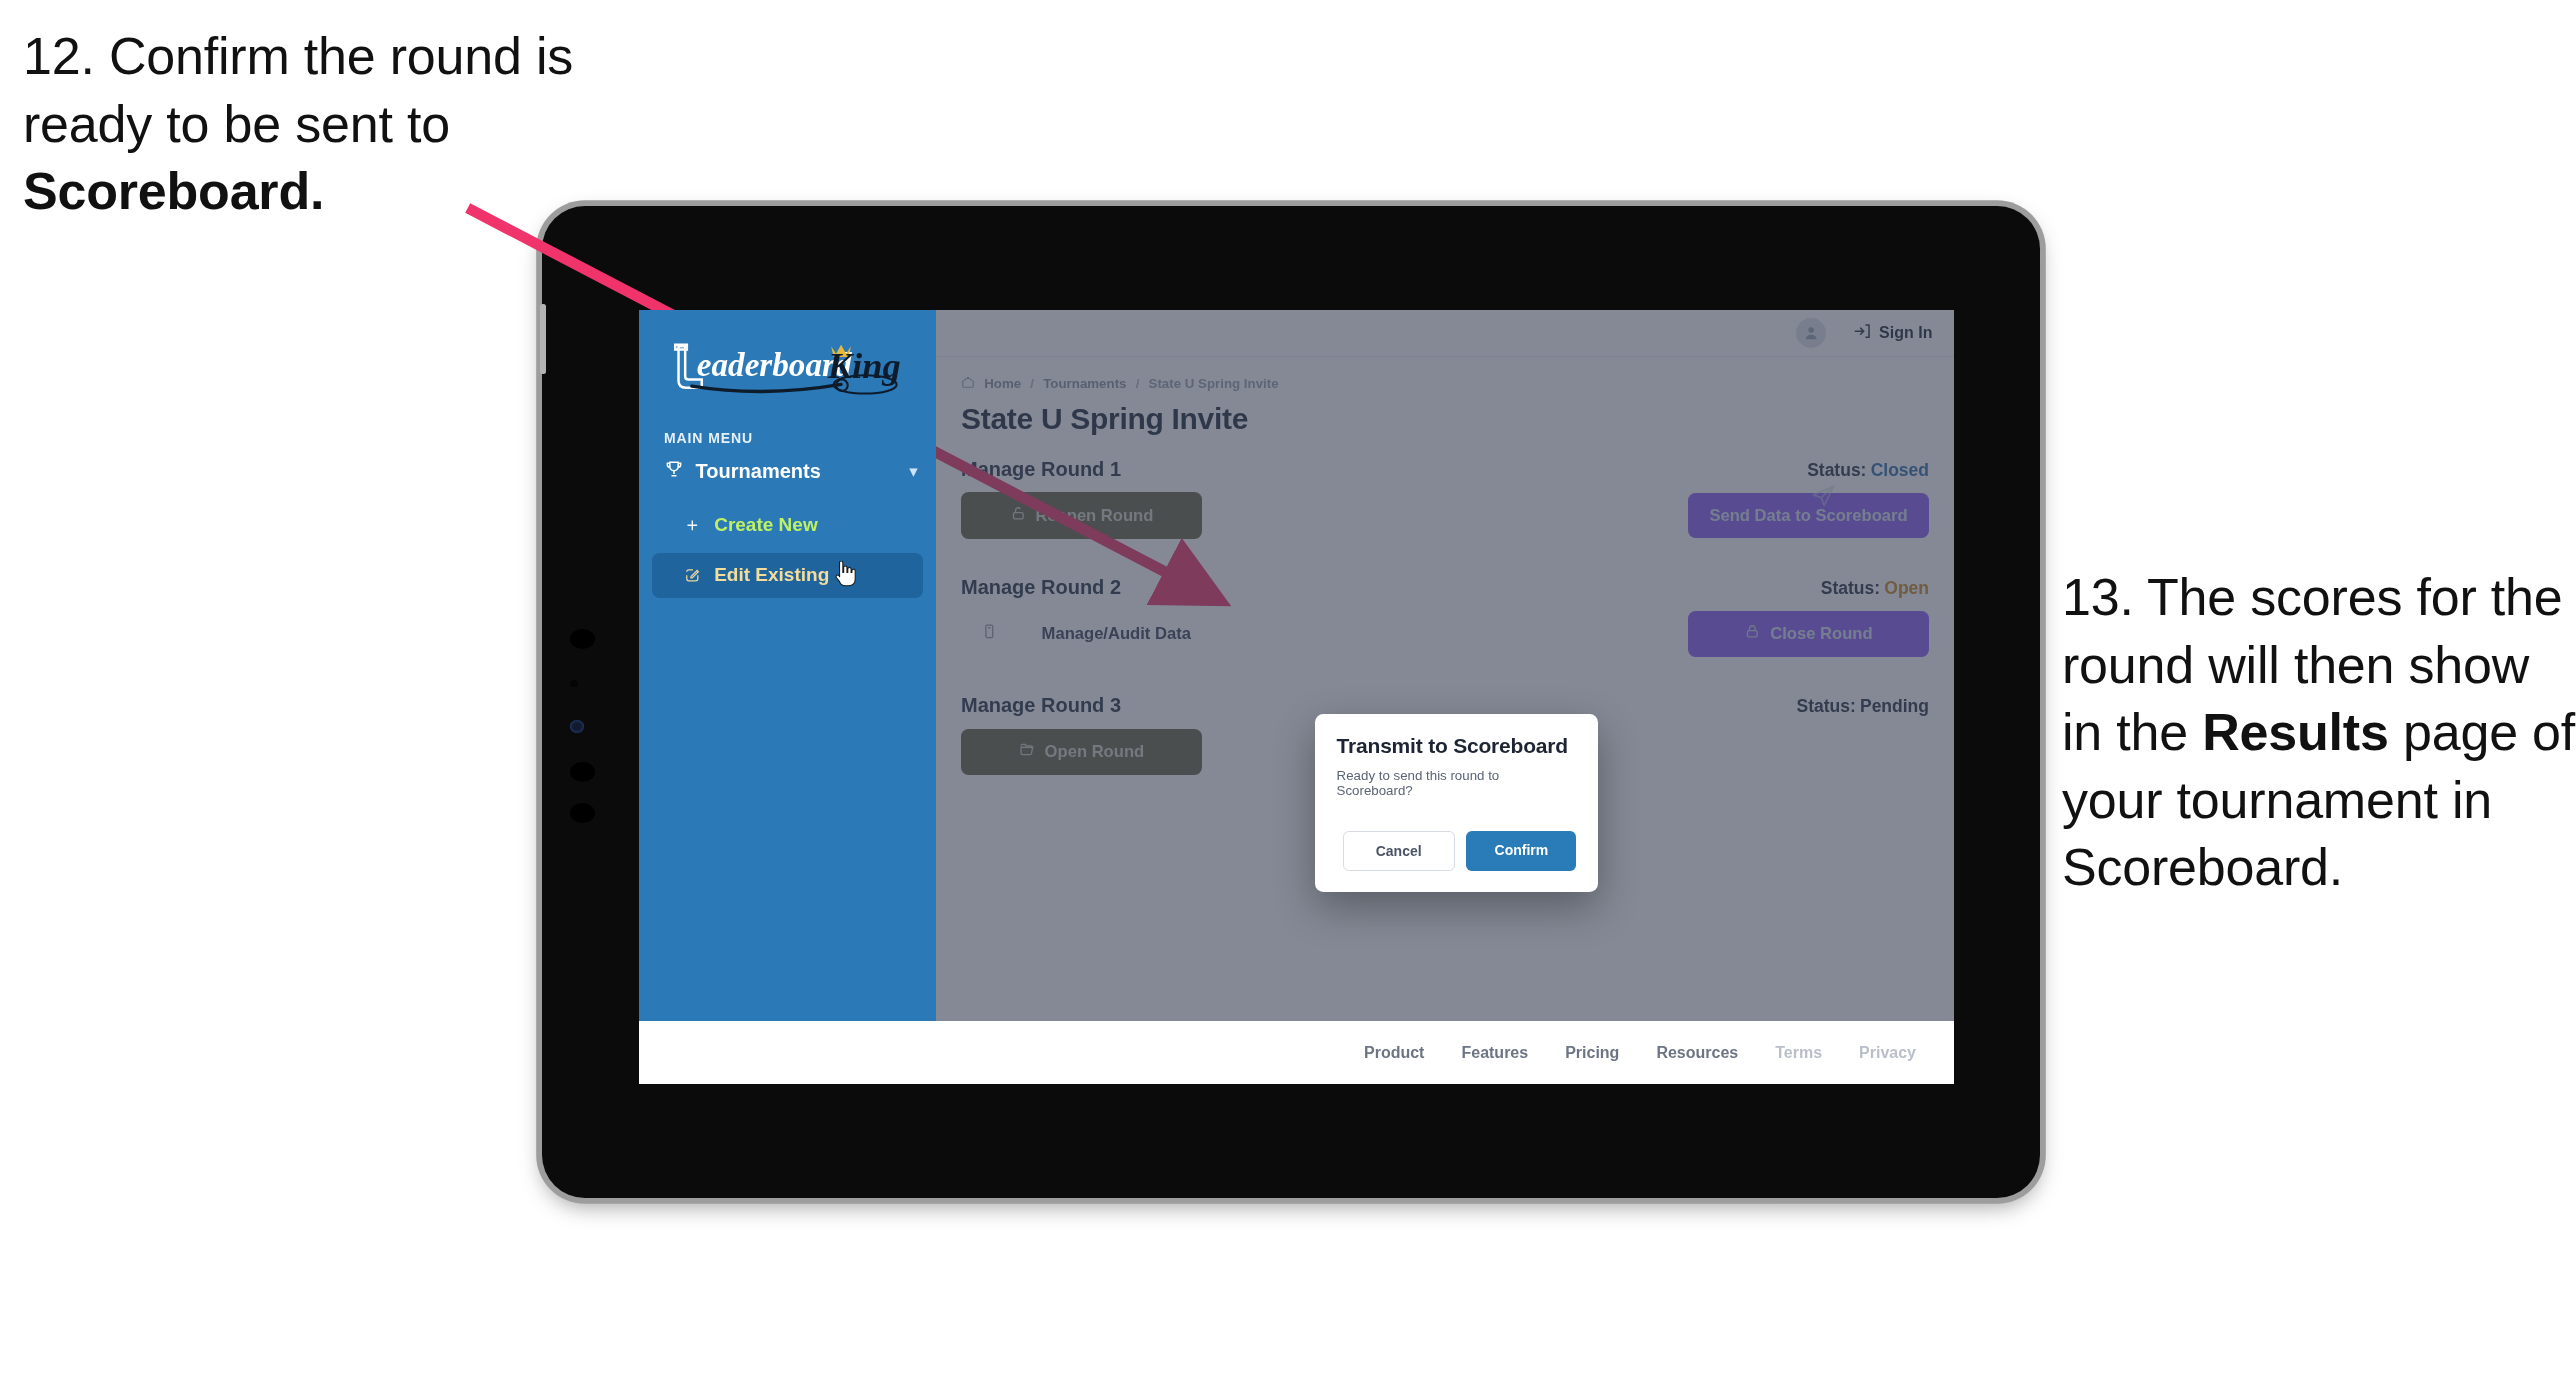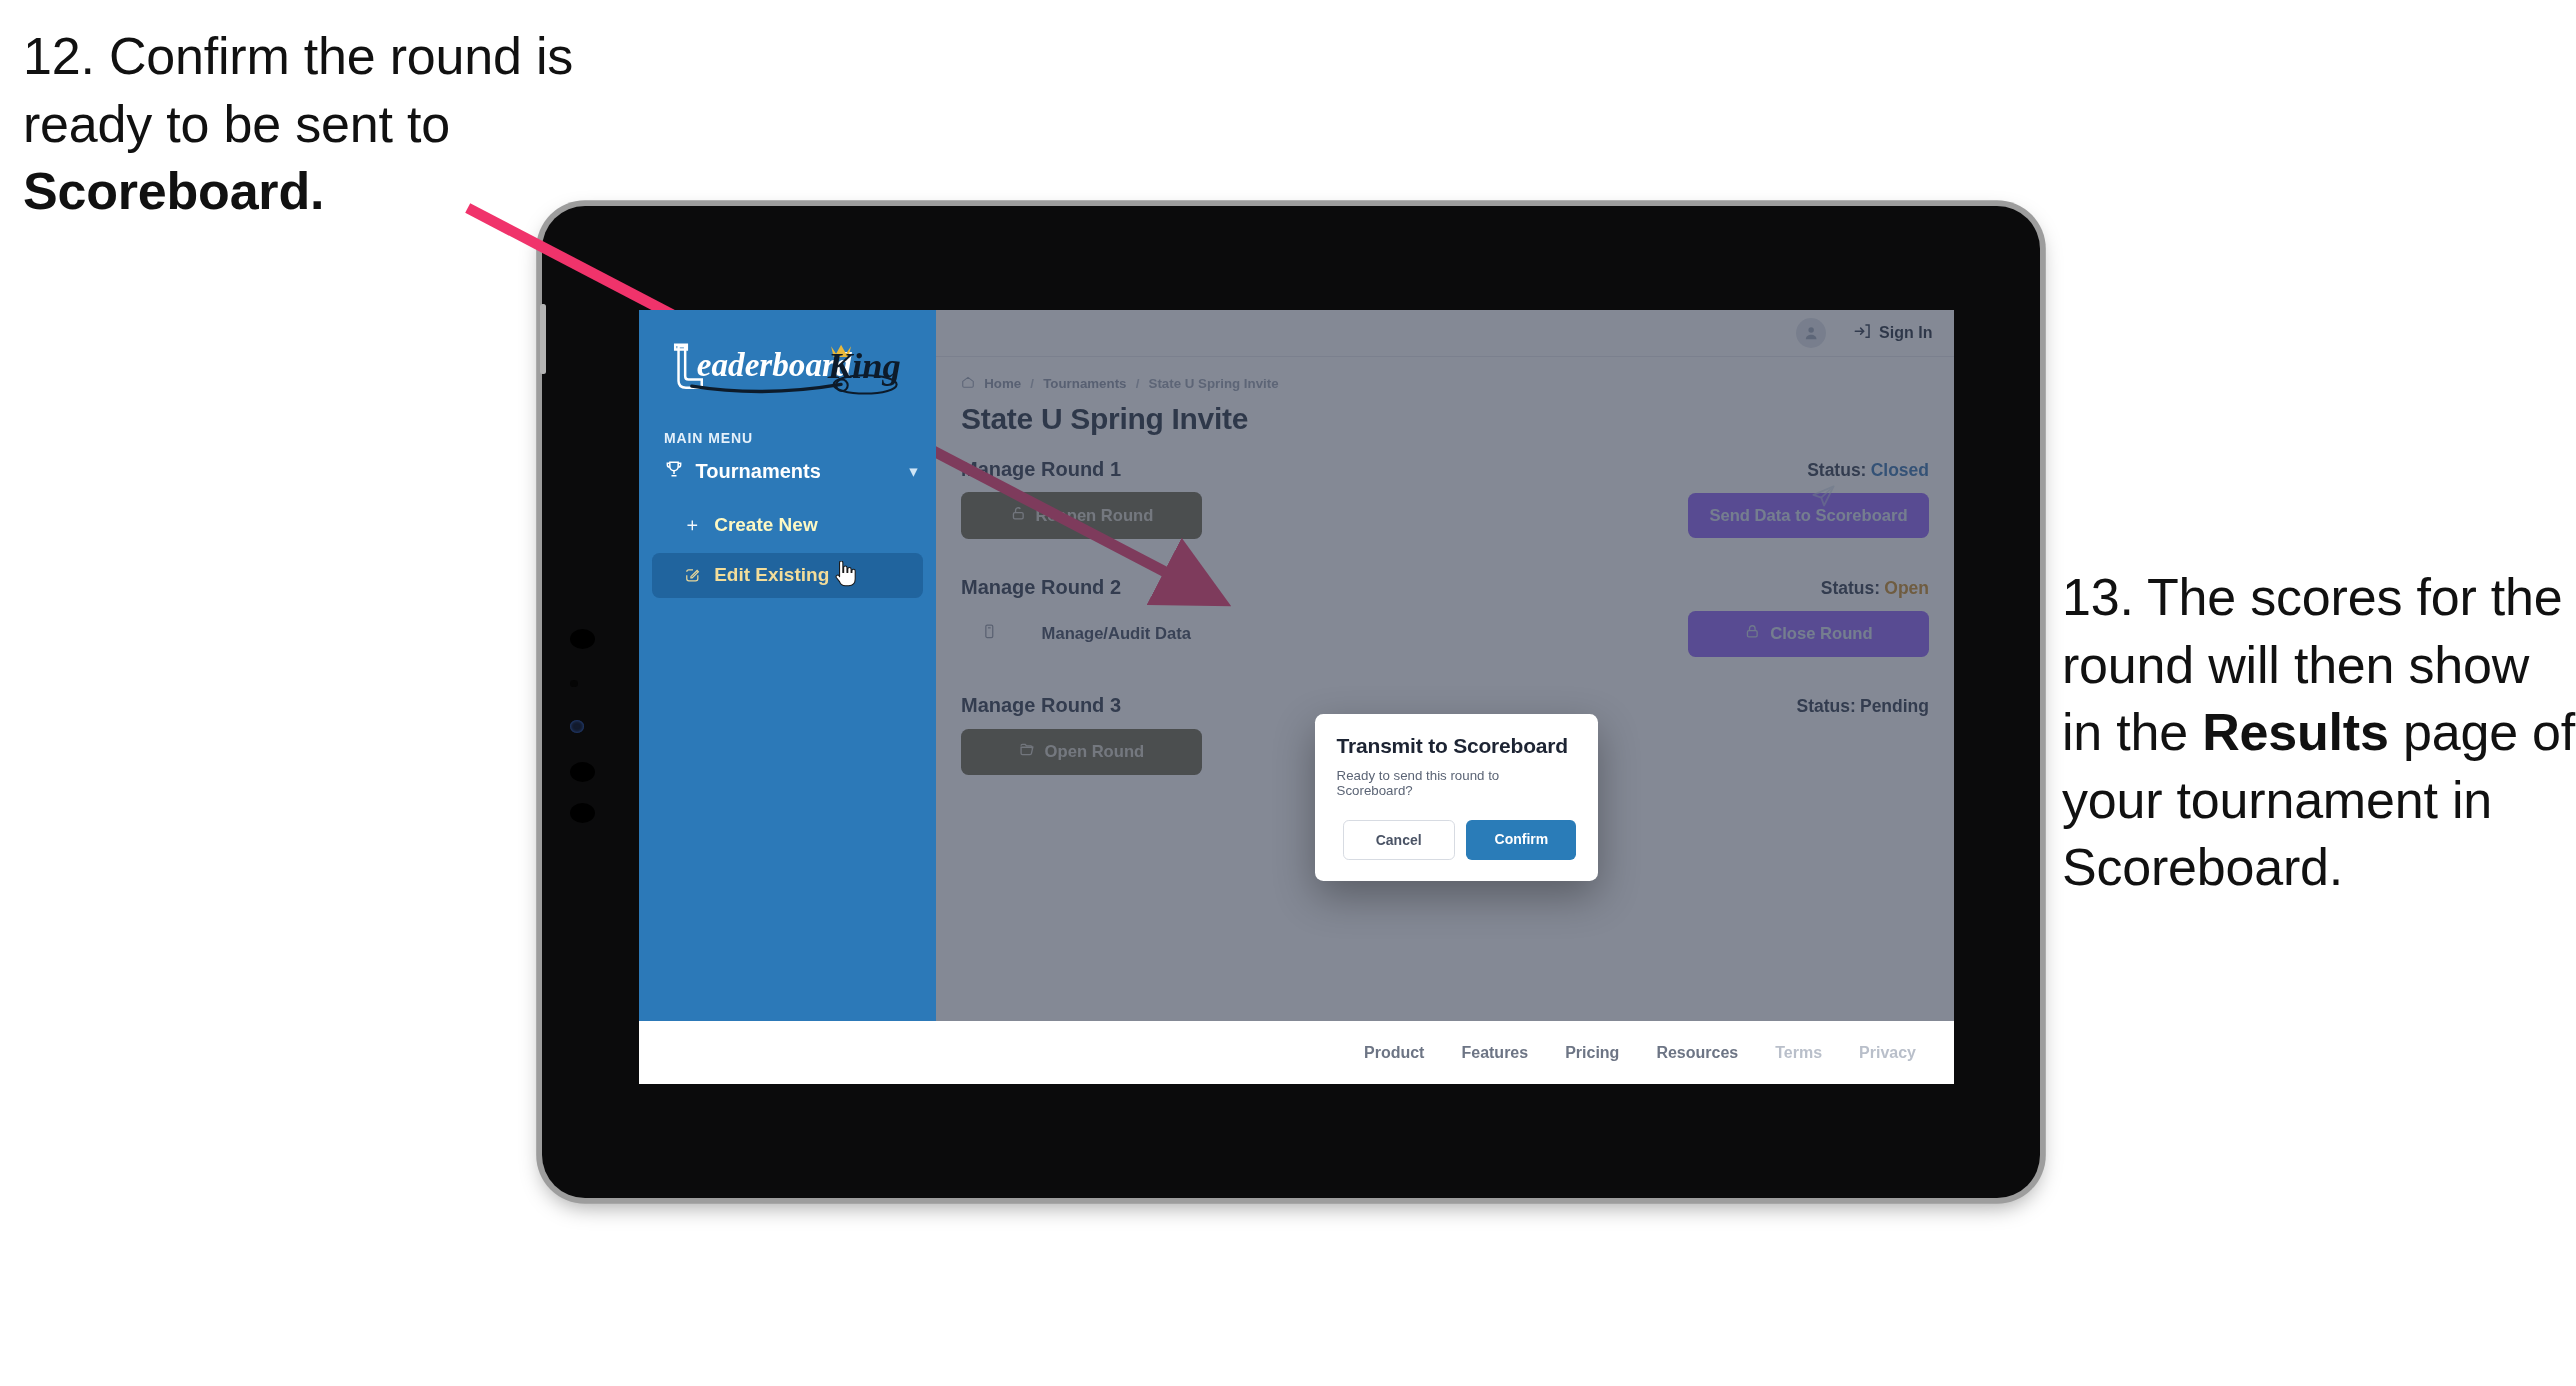--- a/index.html
+++ b/index.html
@@ -143,21 +143,21 @@
     color: #cfe5f6;
     font-size: 16.6px;
     font-weight: 400;
   }
   .nav-sub {
     display: flex;
     align-items: center;
     gap: 13.3px;
     margin: 5px 13.3px 0 13.3px;
     padding: 11.6px 11.6px 11.6px 32px;
-    color: #fef9c3;
+    color: #bef264;
     font-size: 19px;
     font-weight: 600;
     border-radius: 7.5px;
   }
   .nav-sub.active {
     background: #20649e;
     color: #f3dd9a;
   }
   .nav-sub .sub-ico { opacity: .95; display:flex; }
 
@@ -281,21 +281,21 @@
     font-size: 21px;
     font-weight: 700;
     color: #1d2433;
     letter-spacing: -0.2px;
     margin-bottom: 10px;
   }
   #modal-msg {
     font-size: 13.3px;
     color: #5b6475;
     font-weight: 500;
-    margin-bottom: 22px;
+    margin-bottom: 33px;
   }
   #modal-actions { display: flex; gap: 11.6px; padding-left: 6px; }
   .m-btn {
     flex: 1 1 0;
     text-align: center;
     border-radius: 5.8px;
     padding: 10.8px 0;
     font-size: 14px;
     font-weight: 700;
     box-sizing: border-box;

